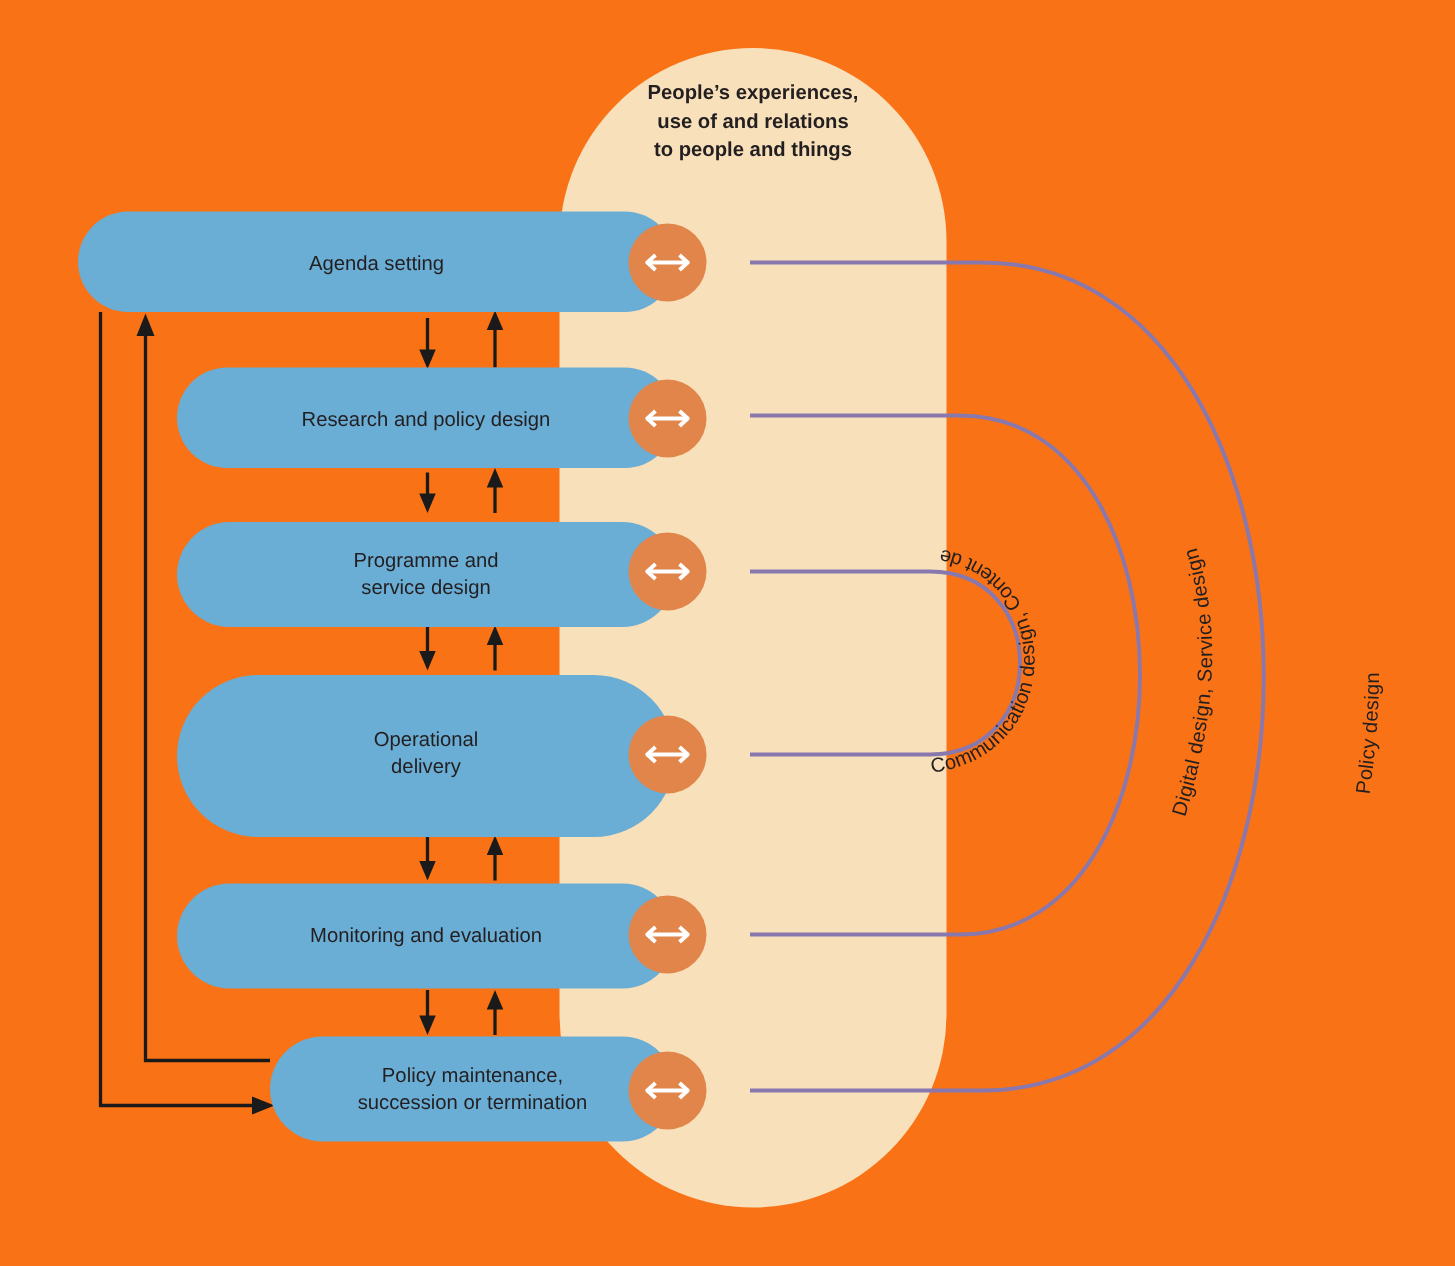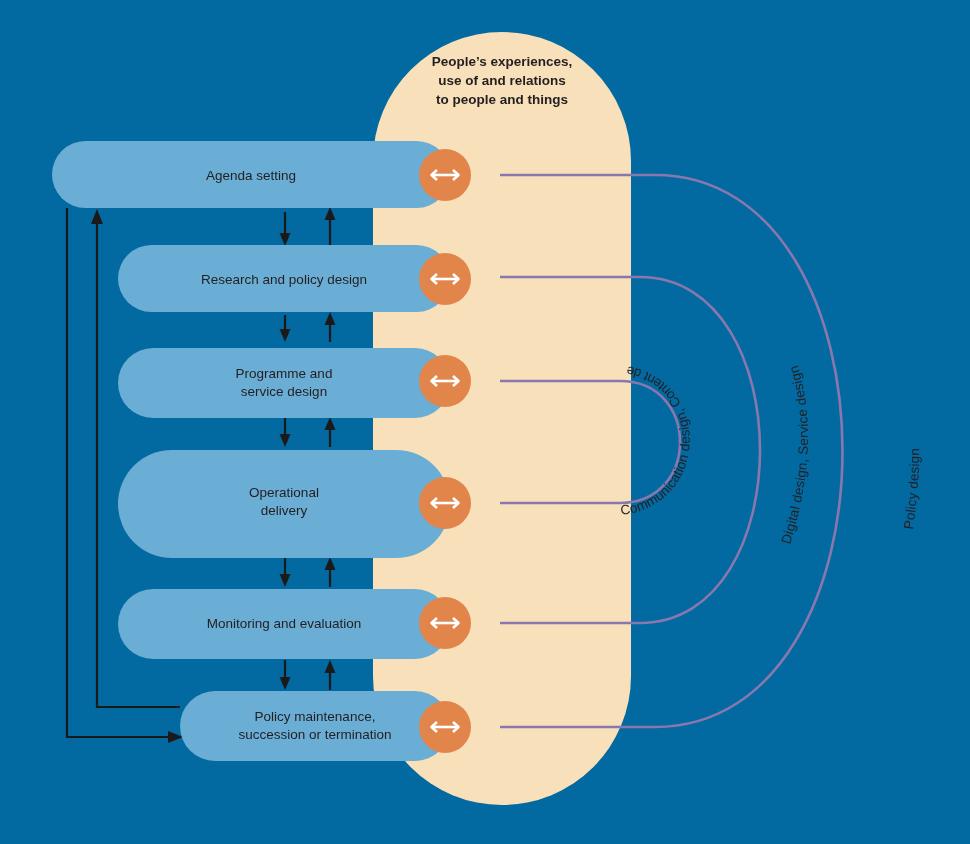--- a/index.html
+++ b/index.html
@@ -7,21 +7,21 @@
     padding: 0;
     background: #ffffff;
   }
   body {
     font-family: "Liberation Sans", sans-serif;
   }
   #canvas {
     position: relative;
     width: 970px;
     height: 844px;
-    background: #0369a1;
+    background: #f97316;
     overflow: hidden;
   }
   #diagram-svg {
     position: absolute;
     left: 0;
     top: 0;
     width: 970px;
     height: 844px;
   }
   .ctx-label {

